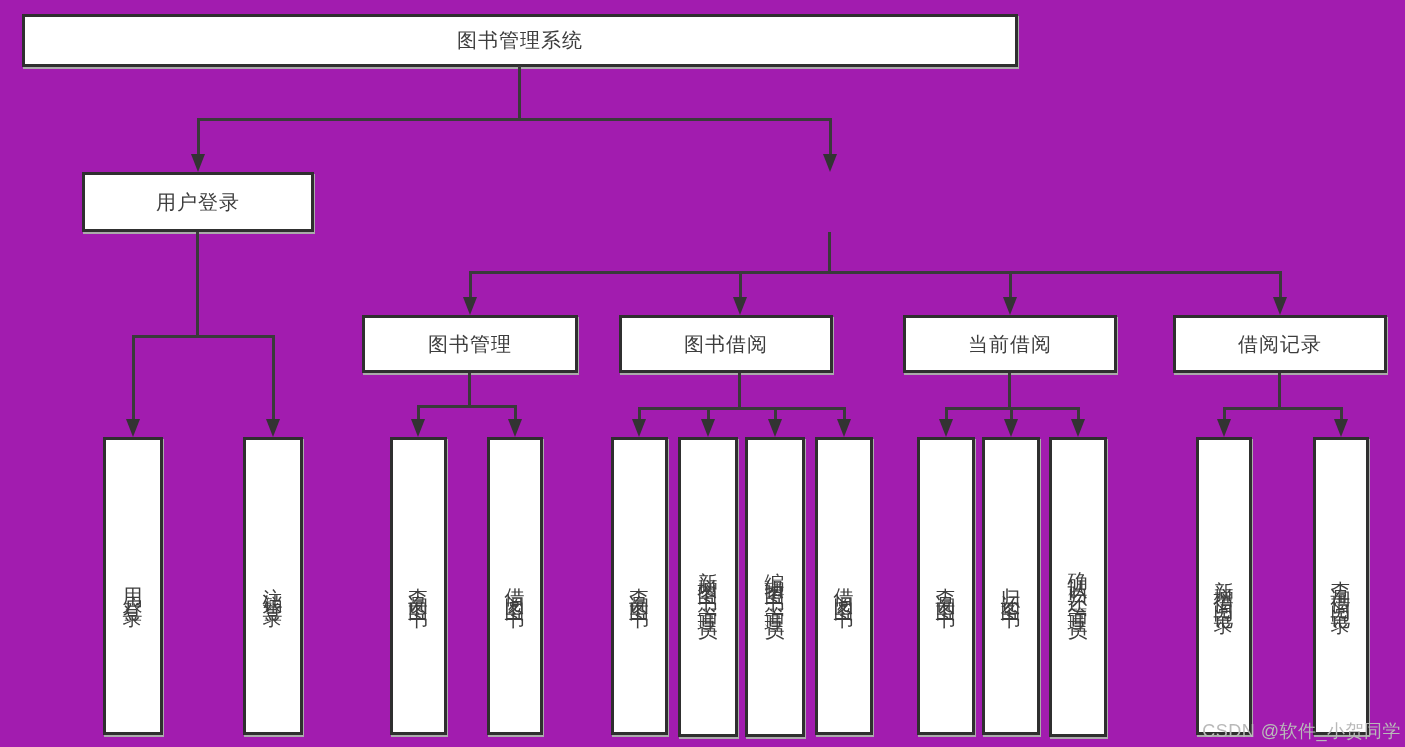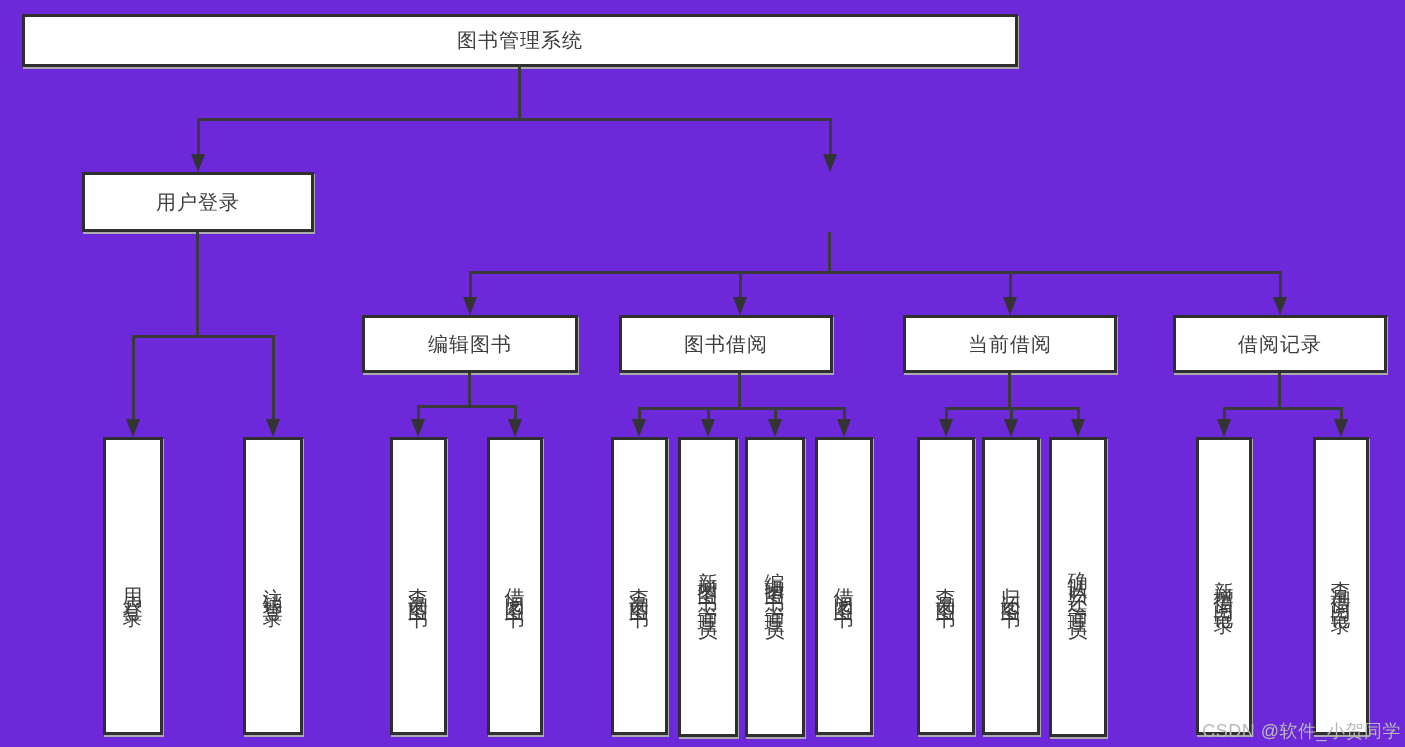--- a/index.html
+++ b/index.html
@@ -1,19 +1,19 @@
 <!DOCTYPE html>
 <html><head>
 <meta charset="utf-8">
 <style>
   html,body{margin:0;padding:0;background:#ffffff;}
   #canvas{
     position:relative;
     width:1405px;height:747px;
-    background:#6d28d9;
+    background:#a21caf;
     font-family:"Liberation Sans","DejaVu Sans",sans-serif;
     overflow:hidden;
   }
   .node{
     position:absolute;
     box-sizing:border-box;
     background:#ffffff;
     border:3px solid #2f2f2f;
     box-shadow:1px 2px 0 #ababab;
     display:flex;
@@ -60,21 +60,21 @@
 
   <div class="node" style="left:22px;top:14px;width:996px;height:53px">
     <span class="lbl">图书管理系统</span>
   </div>
 
   <div class="node" style="left:82px;top:172px;width:232px;height:60px">
     <span class="lbl">用户登录</span>
   </div>
 
   <div class="node" style="left:362px;top:315px;width:216px;height:58px">
-    <span class="lbl">编辑图书</span>
+    <span class="lbl">图书管理</span>
   </div>
   <div class="node" style="left:619px;top:315px;width:214px;height:58px">
     <span class="lbl">图书借阅</span>
   </div>
   <div class="node" style="left:903px;top:315px;width:214px;height:58px">
     <span class="lbl">当前借阅</span>
   </div>
   <div class="node" style="left:1173px;top:315px;width:214px;height:58px">
     <span class="lbl">借阅记录</span>
   </div>

